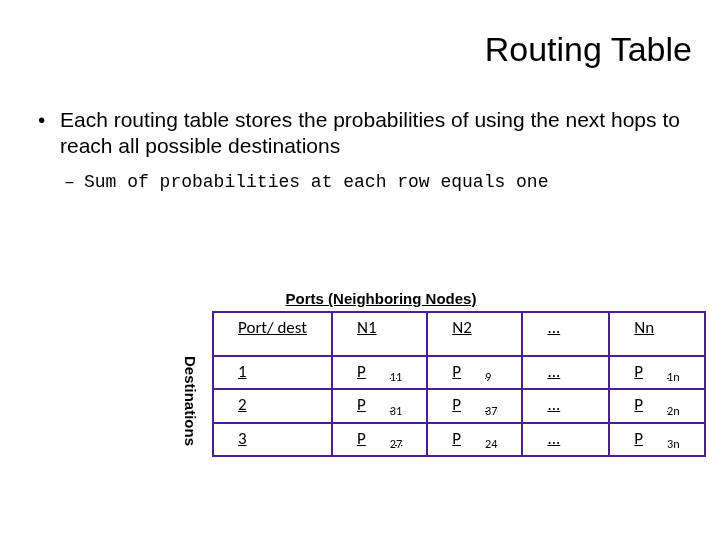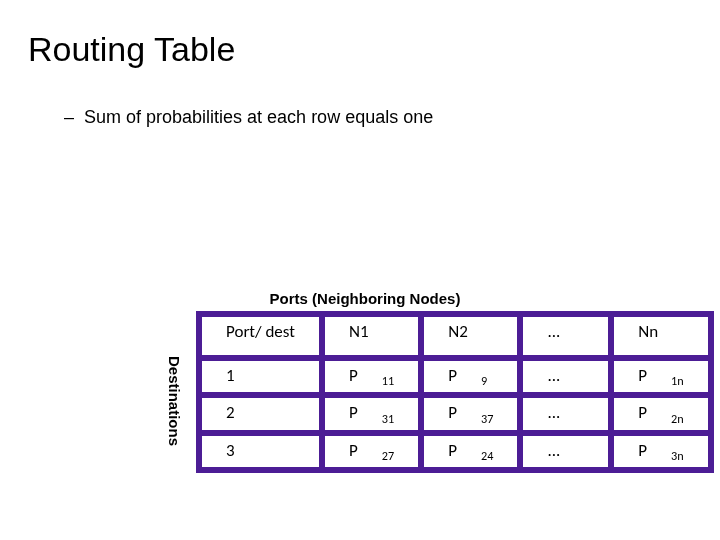--- a/index.html
+++ b/index.html
@@ -6,21 +6,21 @@
   body {
     width: 720px;
     height: 540px;
     background: #fff;
     font-family: Arial, Helvetica, sans-serif;
     color: #000;
     padding: 24px 28px;
     position: relative;
   }
   .title {
-    text-align: left;
+    text-align: right;
     font-size: 34px;
     font-weight: 400;
     margin-top: 6px;
     margin-bottom: 38px;
   }
   ul.bullets {
     list-style: none;
     margin-left: 10px;
     font-size: 21px;
     line-height: 1.22;
@@ -38,31 +38,33 @@
   }
   ul.sub {
     list-style: none;
     margin-top: 14px;
     margin-left: 36px;
     font-size: 18px;
   }
   ul.sub > li {
     position: relative;
     padding-left: 20px;
+    font-family: Liberation Mono, monospace;
   }
   ul.sub > li::before {
     content: "–";
     position: absolute;
     left: 0;
     top: 0;
   }
   .table-wrap {
     position: absolute;
-    left: 196px;
+    left: 212px;
     top: 290px;
+    text-decoration: underline;
   }
   .ports-caption {
     font-size: 15px;
     font-weight: bold;
     text-align: center;
     margin-bottom: 4px;
     width: 310px;
     margin-left: 14px;
   }
   .dest-caption {
@@ -73,35 +75,36 @@
     font-weight: bold;
     writing-mode: vertical-rl;
     text-orientation: mixed;
   }
   table.rt {
     border-collapse: collapse;
     font-family: Calibri, Arial, sans-serif;
     font-size: 17px;
   }
   table.rt td {
-    border: 6px solid #4c1d95;
+    border: 2px solid #4c1d95;
     padding: 4px 24px;
     min-width: 52px;
     vertical-align: top;
     height: 30px;
   }
   table.rt tr:first-child td { height: 44px; }
   .sub-num { font-size: 0.72em; vertical-align: sub; margin-left: 24px; }
 </style>
 </head>
 <body>
 
 <h1 class="title">Routing Table</h1>
 
 <ul class="bullets">
+  <li>Each routing table stores the probabilities of using the next hops to reach all possible destinations</li>
 </ul>
 <ul class="sub">
   <li>Sum of probabilities at each row equals one</li>
 </ul>
 
 <div class="table-wrap">
   <div class="ports-caption">Ports (Neighboring  Nodes)</div>
   <div class="dest-caption">Destinations</div>
   <table class="rt">
     <tbody>

